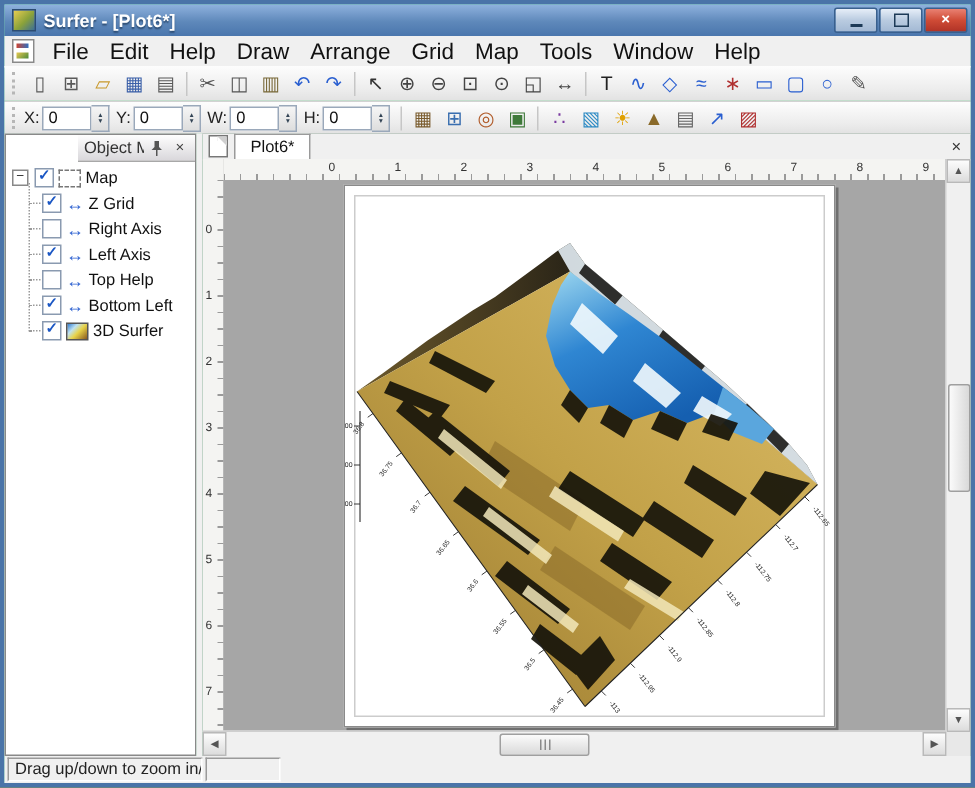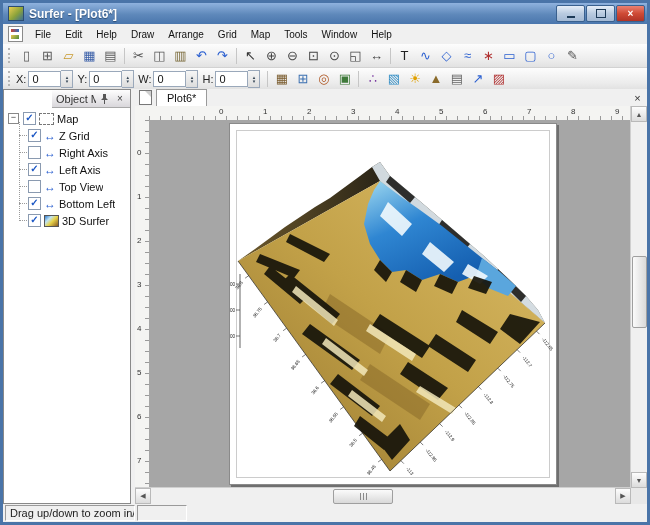--- a/index.html
+++ b/index.html
@@ -14,21 +14,21 @@
   .wbtn{width:27px;height:15px;border:1px solid #39608e;border-radius:2px;background:linear-gradient(#e6eef8,#b9cbe0 50%,#a3b9d4);display:flex;align-items:center;justify-content:center;font-size:10px;color:#1d3a57;line-height:1;}
   .wbtn.close{background:linear-gradient(#e98172,#cf4b36 50%,#b03326);color:#fff;font-weight:bold;}
   .wbtn .minbar{width:8px;height:2px;background:#1d3a57;margin-top:6px;}
   .wbtn .maxbox{width:8px;height:7px;border:1px solid #1d3a57;}
 
   
   .menubar{position:absolute;top:21px;left:0;right:0;height:20px;background:#f0f0f0;display:flex;align-items:center;padding-left:3px;border-bottom:1px solid #e3e3e3;}
   .child-icon{width:13px;height:14px;background:#fff;border:1px solid #8a8a8a;margin:0 5px 0 2px;position:relative;}
   .child-icon i{position:absolute;left:2px;top:2px;width:8px;height:3px;background:linear-gradient(90deg,#cc4433,#2f6fc0);}
   .child-icon em{position:absolute;left:2px;bottom:2px;width:8px;height:4px;background:linear-gradient(135deg,#e8c850,#4a8a3a);}
-  .menu-item{font-size:10px;color:#111;padding:3px 7px;}
+  .menu-item{font-size:15px;color:#111;padding:3px 7px;}
 
   
   .toolbar{position:absolute;left:0;right:0;background:linear-gradient(#fdfdfd,#ececec 70%,#e2e2e2);border-bottom:1px solid #d2d2d2;display:flex;align-items:center;padding-left:2px;}
   .toolbar1{top:41px;height:23px;}
   .toolbar2{top:65px;height:21px;}
   .grip{width:3px;height:15px;margin:0 3px;border-left:2px dotted #b6b6b6;}
   .tbtn{width:19px;height:18px;display:inline-flex;align-items:center;justify-content:center;font-size:13px;line-height:1;border:1px solid transparent;border-radius:2px;}
   .tsep{width:0;height:16px;border-left:1px solid #c6c6c6;margin:0 3px;}
   .pfield{display:inline-flex;align-items:center;margin-right:4px;}
   .plabel{font-size:11px;color:#222;margin-right:2px;}
@@ -264,21 +264,21 @@
               <span class="tlabel">Right Axis</span>
             </div>
             <div class="trow">
               <span class="tcheck on">✓</span>
               <span class="ticon ticon-axis">↔</span>
               <span class="tlabel">Left Axis</span>
             </div>
             <div class="trow">
               <span class="tcheck"></span>
               <span class="ticon ticon-axis">↔</span>
-              <span class="tlabel">Top View</span>
+              <span class="tlabel">Top Help</span>
             </div>
             <div class="trow">
               <span class="tcheck on">✓</span>
               <span class="ticon ticon-axis">↔</span>
               <span class="tlabel">Bottom Left</span>
             </div>
             <div class="trow">
               <span class="tcheck on">✓</span>
               <span class="ticon ticon-surface"></span>
               <span class="tlabel">3D Surfer</span>

